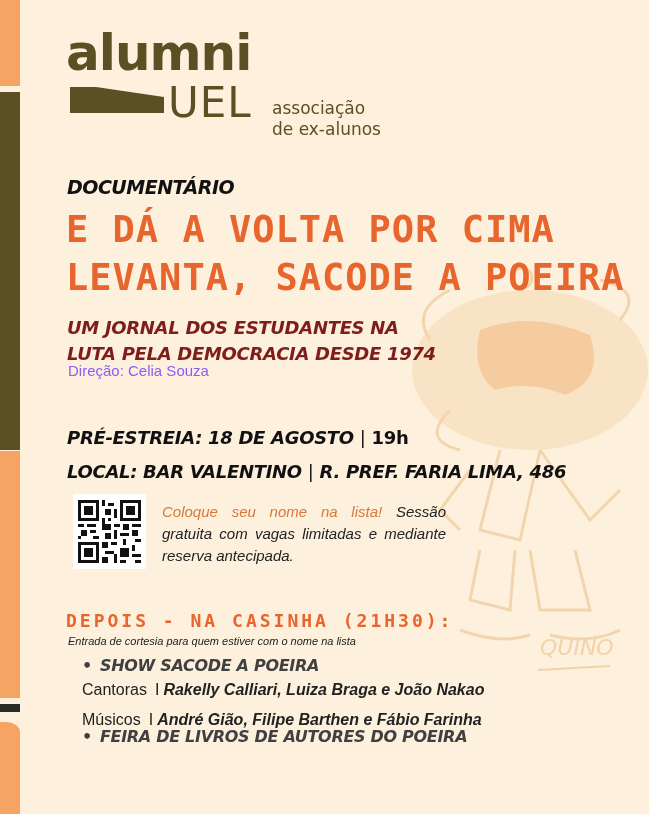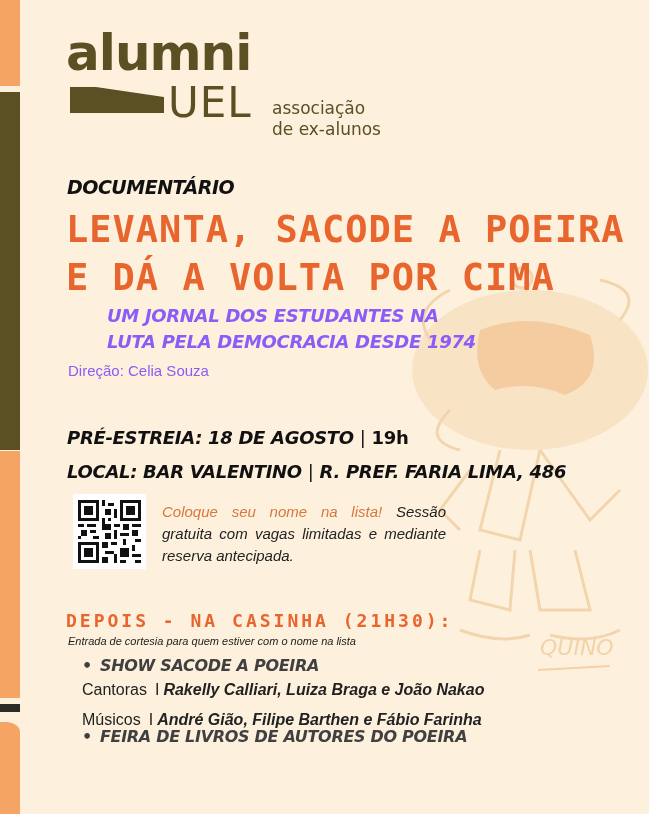--- a/index.html
+++ b/index.html
@@ -36,21 +36,21 @@
     color: #5A5024; line-height: 21px; margin-top: 32px;
   }
 
   .heavy { font-family: "DejaVu Sans", sans-serif; font-weight: bold; font-style: italic; }
   .kicker { position: absolute; left: 67px; top: 176px; font-size: 19px; letter-spacing: -0.5px; color: #111; }
   .title {
     position: absolute; left: 66px; top: 206px;
     font-family: "DejaVu Sans Mono", monospace; font-weight: bold;
     font-size: 37px; line-height: 48px; color: #E8652D; letter-spacing: 1px;
   }
-  .subtitle { position: absolute; left: 67px; top: 303px; font-size: 18px; line-height: 26px; color: #8b5cf6; letter-spacing: -0.3px; margin-left: 40px; }
+  .subtitle { position: absolute; left: 67px; top: 315px; font-size: 18px; line-height: 26px; color: #7f1d1d; letter-spacing: -0.3px; }
   .direction { position: absolute; left: 68px; top: 362px; font-size: 15px; color: #8b5cf6; }
   .event-line { position: absolute; left: 67px; font-size: 18px; color: #111; letter-spacing: -0.3px; white-space: nowrap; }
   .event-line .sep { font-weight: normal; font-style: normal; margin: 0 6px; }
   .event-line .hr { font-style: normal; }
 
   .qr { position: absolute; left: 73px; top: 494px; width: 73px; height: 75px; background: #fff; padding: 5px; }
   .qr svg { width: 63px; height: 65px; display: block; }
   .rsvp {
     position: absolute; left: 162px; top: 501px; width: 284px;
     font-size: 15px; line-height: 22px; font-style: italic; color: #222; text-align: justify;
@@ -102,22 +102,22 @@
   <path d="M0 0 L26 0 L94 10 L94 26 L0 26 Z" fill="#5A5024"></path>
 </svg>
 <div class="logo-uel">UEL</div>
 <div class="logo-sub">
   <div>associação</div>
   <div>de ex-alunos</div>
 </div>
 
 <div class="kicker heavy">DOCUMENTÁRIO</div>
 <div class="title">
+  <div>E DÁ A VOLTA POR CIMA</div>
   <div>LEVANTA, SACODE A POEIRA</div>
-  <div>E DÁ A VOLTA POR CIMA</div>
 </div>
 <div class="subtitle heavy">
   <div>UM JORNAL DOS ESTUDANTES NA</div>
   <div>LUTA PELA DEMOCRACIA DESDE 1974</div>
 </div>
 <div class="direction">Direção: Celia Souza</div>
 
 <div class="event-line heavy" style="top:427px;">
   <span>PRÉ-ESTREIA: 18 DE AGOSTO</span><span class="sep">|</span><span class="hr">19h</span>
 </div>

